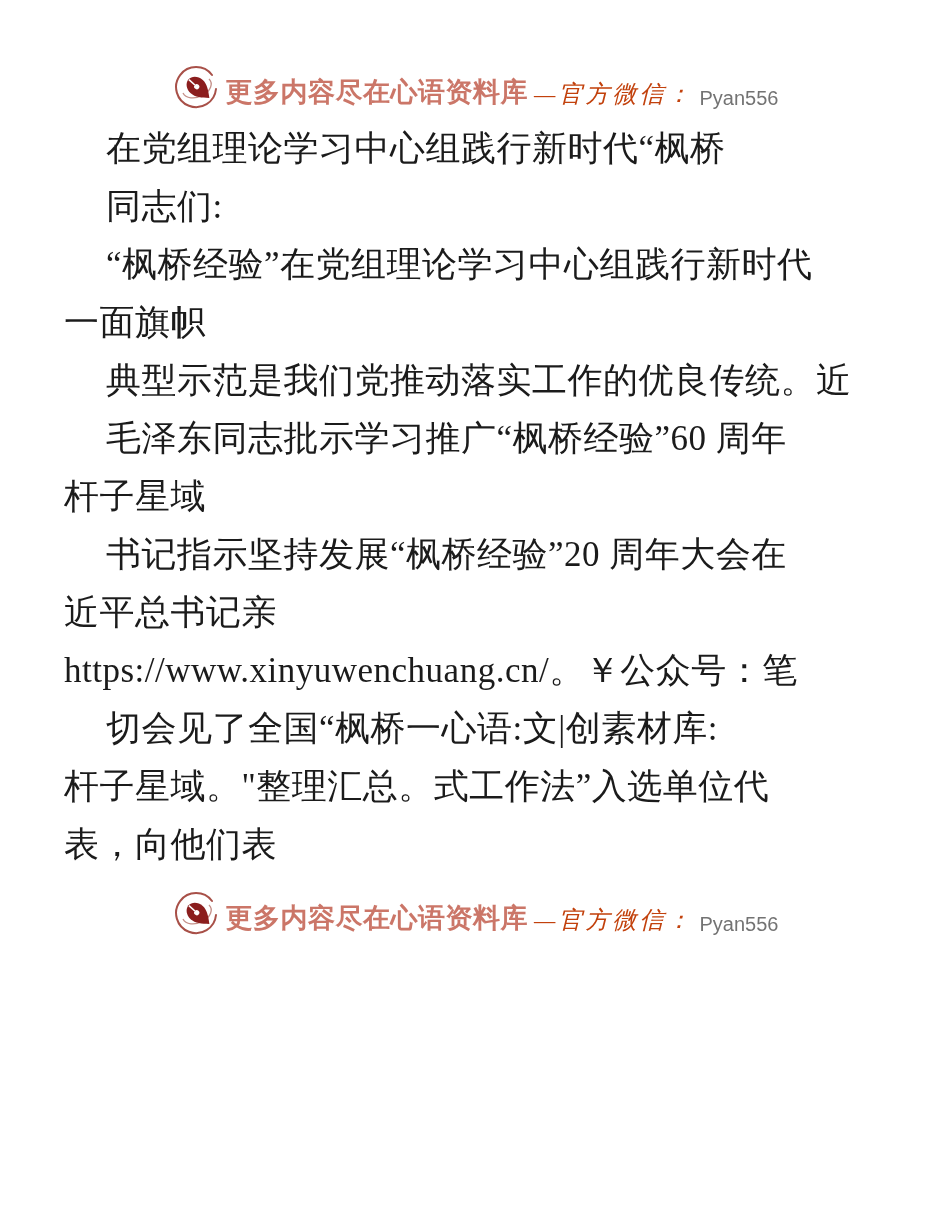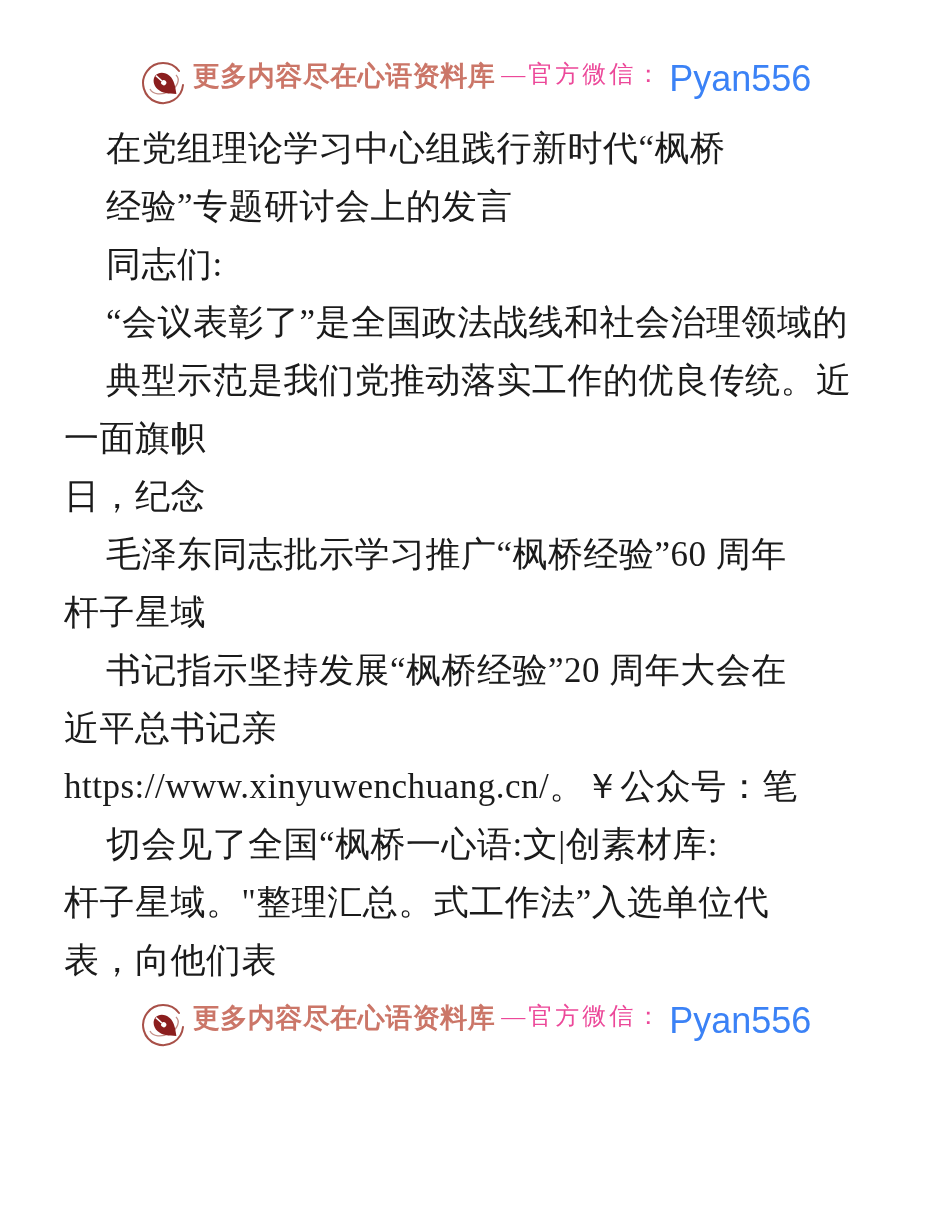--- a/index.html
+++ b/index.html
@@ -11,21 +11,21 @@
     position: relative;
     width: 950px;
     height: 1230px;
     background: #ffffff;
     overflow: hidden;
     font-family: "Liberation Serif", serif;
   }
   
   .watermark {
     display: flex;
-    align-items: flex-start;
+    align-items: flex-end;
     justify-content: center;
     gap: 6px;
     height: 52px;
   }
   .watermark.header { margin-top: 58px; }
   .watermark.footer { margin-top: 10px; }
   .wm-logo {
     width: 48px;
     height: 48px;
     flex: 0 0 auto;
@@ -34,29 +34,30 @@
   .wm-site {
     font-family: "Liberation Serif", serif;
     font-weight: bold;
     font-size: 27px;
     letter-spacing: 0.5px;
     color: #cb7668;
     white-space: nowrap;
   }
   .wm-label {
     font-family: "Liberation Serif", serif;
+    font-style: italic;
     font-size: 24px;
     letter-spacing: 3px;
-    color: #ec4899;
+    color: #c2410c;
     white-space: nowrap;
   }
   .wm-id {
     font-family: "Liberation Sans", sans-serif;
-    font-size: 36px;
-    color: #3b82f6;
+    font-size: 20px;
+    color: #737373;
     white-space: nowrap;
   }
   
   .doc {
     padding: 10px 84px 0 64px;
     font-size: 35px;
     line-height: 58px;
     color: #1b1b1b;
     letter-spacing: 0.5px;
   }
@@ -86,26 +87,24 @@
         </g>
       </svg>
     </span>
     <span class="wm-site">更多内容尽在心语资料库</span>
     <span class="wm-label">—官方微信：</span>
     <span class="wm-id">Pyan556</span>
   </div>
 
   <div class="doc" id="doc-body">
       <div class="line indent">在党组理论学习中心组践行新时代“枫桥</div>
-      <div class="line indent">经验”专题研讨会上的发言</div>
       <div class="line indent">同志们:</div>
-      <div class="line indent">“会议表彰了”是全国政法战线和社会治理领域的</div>
+      <div class="line indent">“枫桥经验”在党组理论学习中心组践行新时代</div>
+      <div class="line">一面旗帜</div>
       <div class="line indent">典型示范是我们党推动落实工作的优良传统。近</div>
-      <div class="line">一面旗帜</div>
-      <div class="line">日，纪念</div>
       <div class="line indent">毛泽东同志批示学习推广“枫桥经验”60 周年</div>
       <div class="line">杆子星域</div>
       <div class="line indent">书记指示坚持发展“枫桥经验”20 周年大会在</div>
       <div class="line">近平总书记亲</div>
       <div class="line">https://www.xinyuwenchuang.cn/。￥公众号：笔</div>
       <div class="line indent">切会见了全国“枫桥一心语:文|创素材库:</div>
       <div class="line">杆子星域。"整理汇总。式工作法”入选单位代</div>
       <div class="line">表，向他们表</div>
     </div>
 

